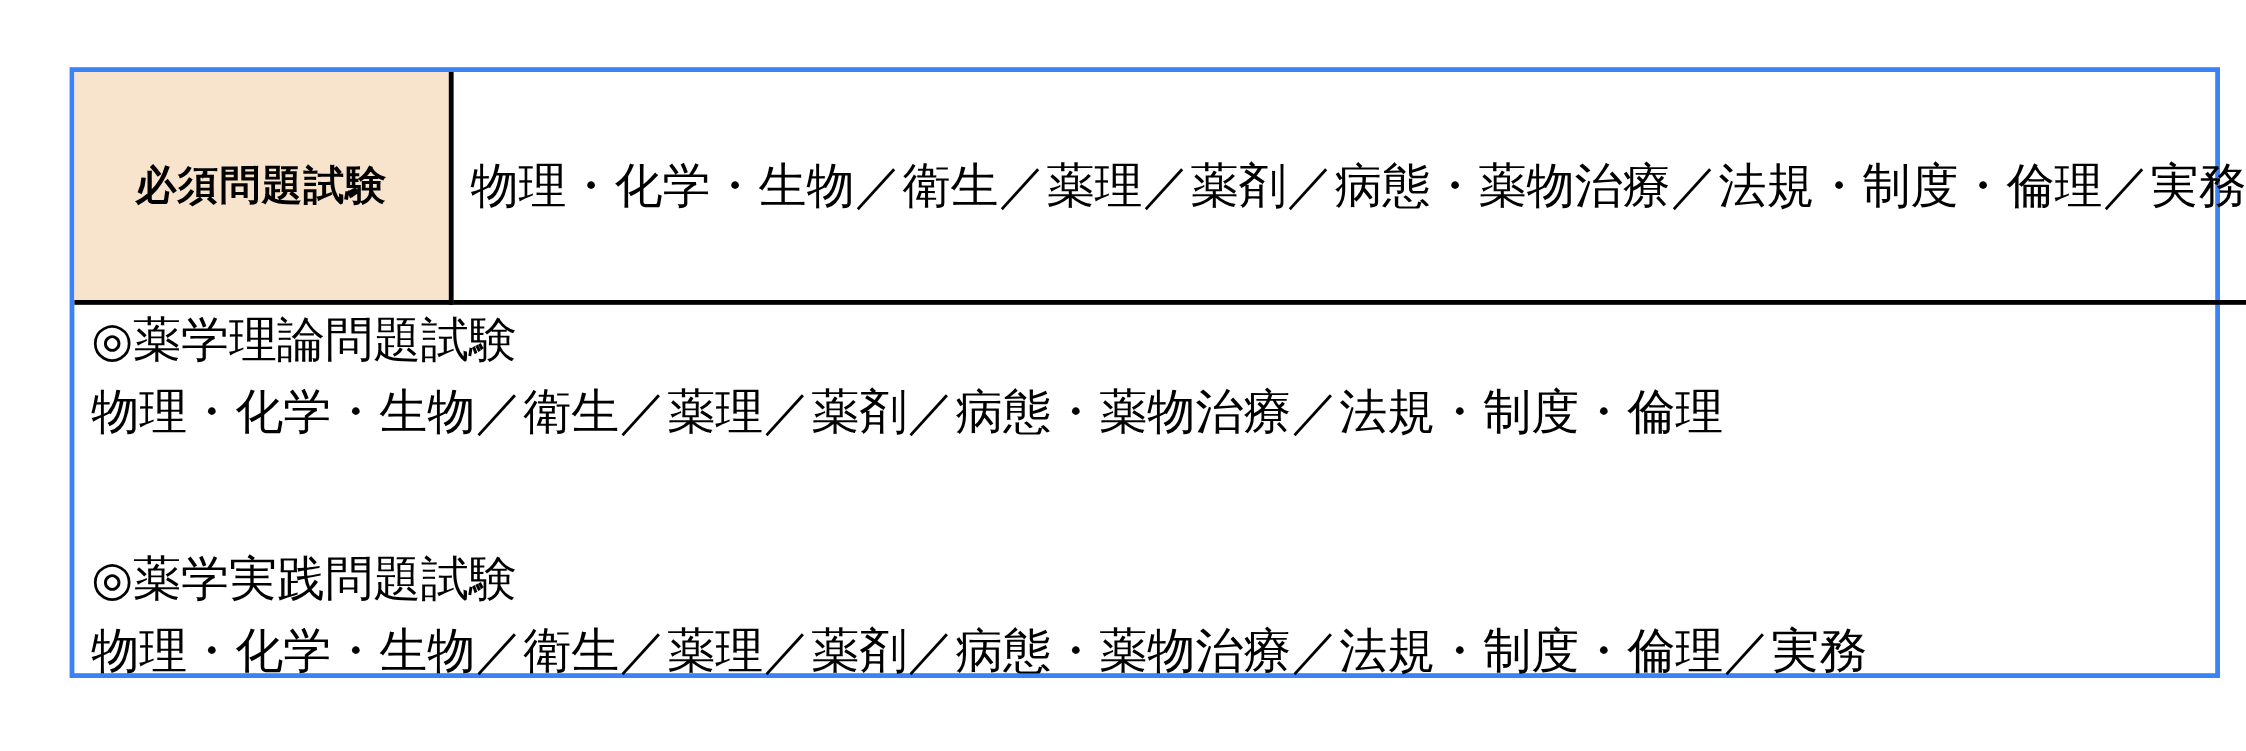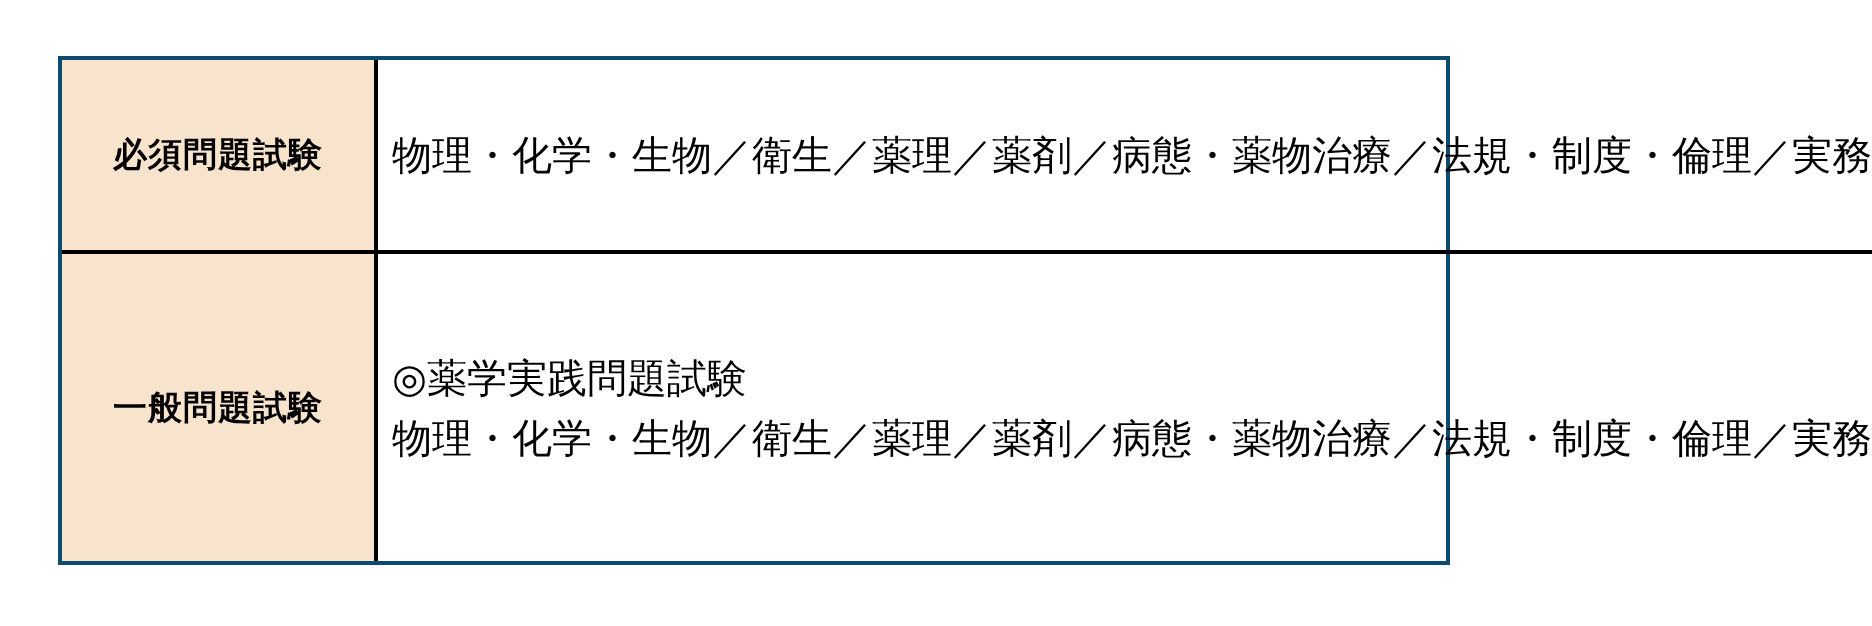--- a/index.html
+++ b/index.html
@@ -7,23 +7,23 @@
     width: 1872px;
     height: 626px;
     background: #ffffff;
     font-family: "Liberation Sans", "DejaVu Sans", sans-serif;
     color: #000000;
   }
   .exam-table {
     position: absolute;
     left: 58px;
     top: 56px;
-    width: 1392px;
+    width: 1792px;
     height: 509px;
-    border: 4px solid #0c4a6e;
+    border: 4px solid #3b82f6;
     display: grid;
     grid-template-columns: 316px 1fr;
     grid-template-rows: 194px 1fr;
     background: #ffffff;
   }
   .label-cell {
     background: #F8E3CC;
     border-right: 4px solid #000000;
     display: flex;
     align-items: center;
@@ -57,26 +57,27 @@
 <div class="exam-table">
 
   <div class="label-cell row-divider">
     <span>必須問題試験</span>
   </div>
 
   <div class="content-cell row-divider">
     <span class="subjects-line">物理・化学・生物／衛生／薬理／薬剤／病態・薬物治療／法規・制度・倫理／実務</span>
   </div>
 
-  <div class="label-cell">
-    <span>一般問題試験</span>
-  </div>
 
   <div class="content-cell">
 
+    <div class="section-block">
+      <div class="section-title">◎薬学理論問題試験</div>
+      <div class="subjects-line">物理・化学・生物／衛生／薬理／薬剤／病態・薬物治療／法規・制度・倫理</div>
+    </div>
 
     <div class="section-block">
       <div class="section-title">◎薬学実践問題試験</div>
       <div class="subjects-line">物理・化学・生物／衛生／薬理／薬剤／病態・薬物治療／法規・制度・倫理／実務</div>
     </div>
 
   </div>
 </div>
 
 </body></html>

